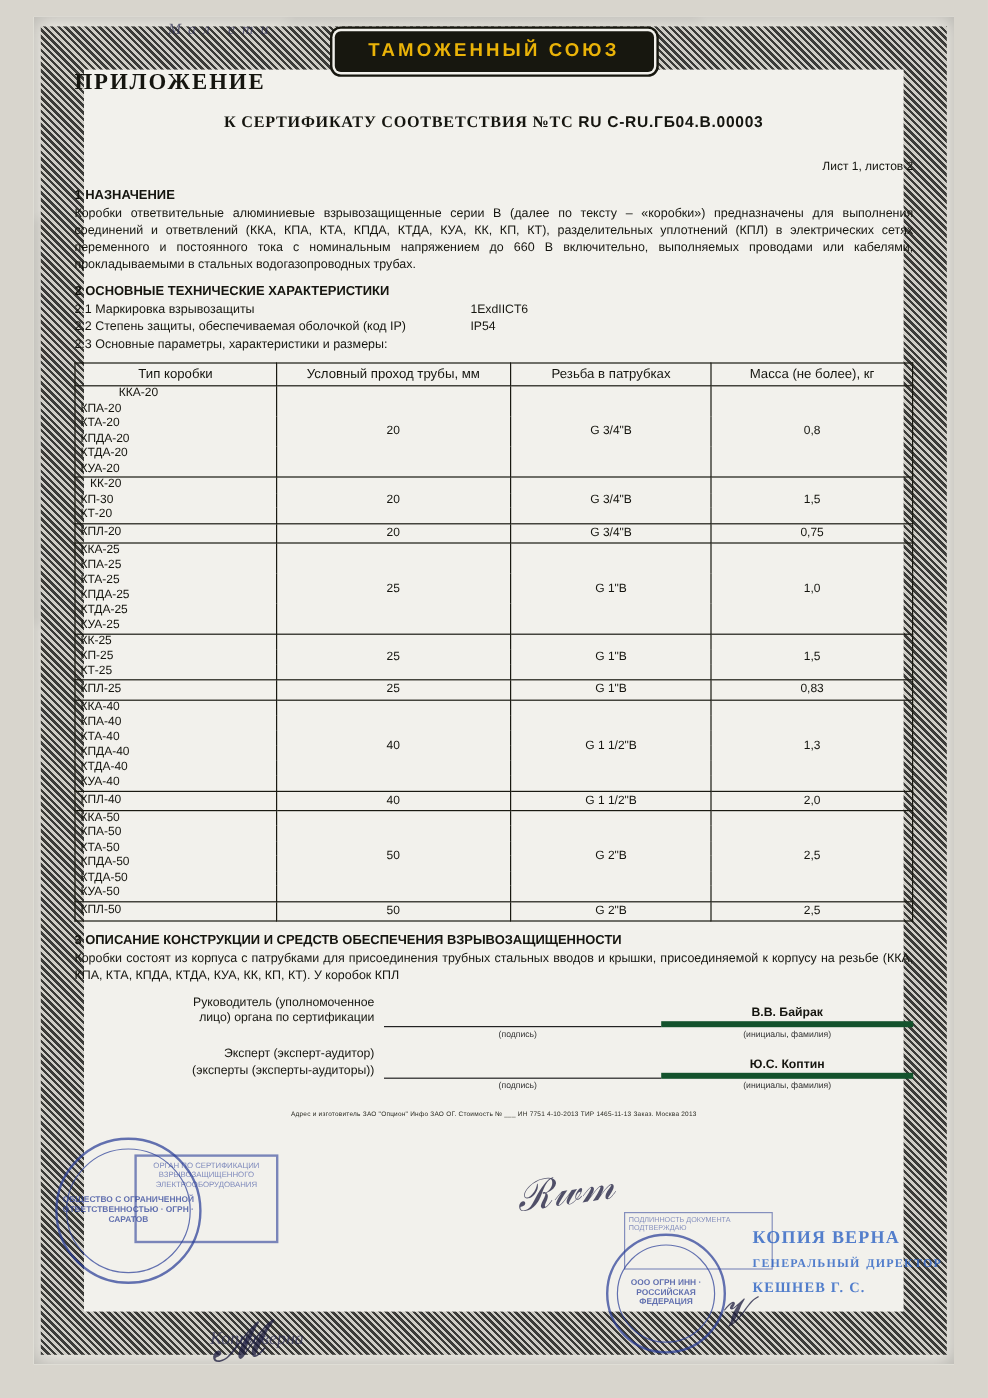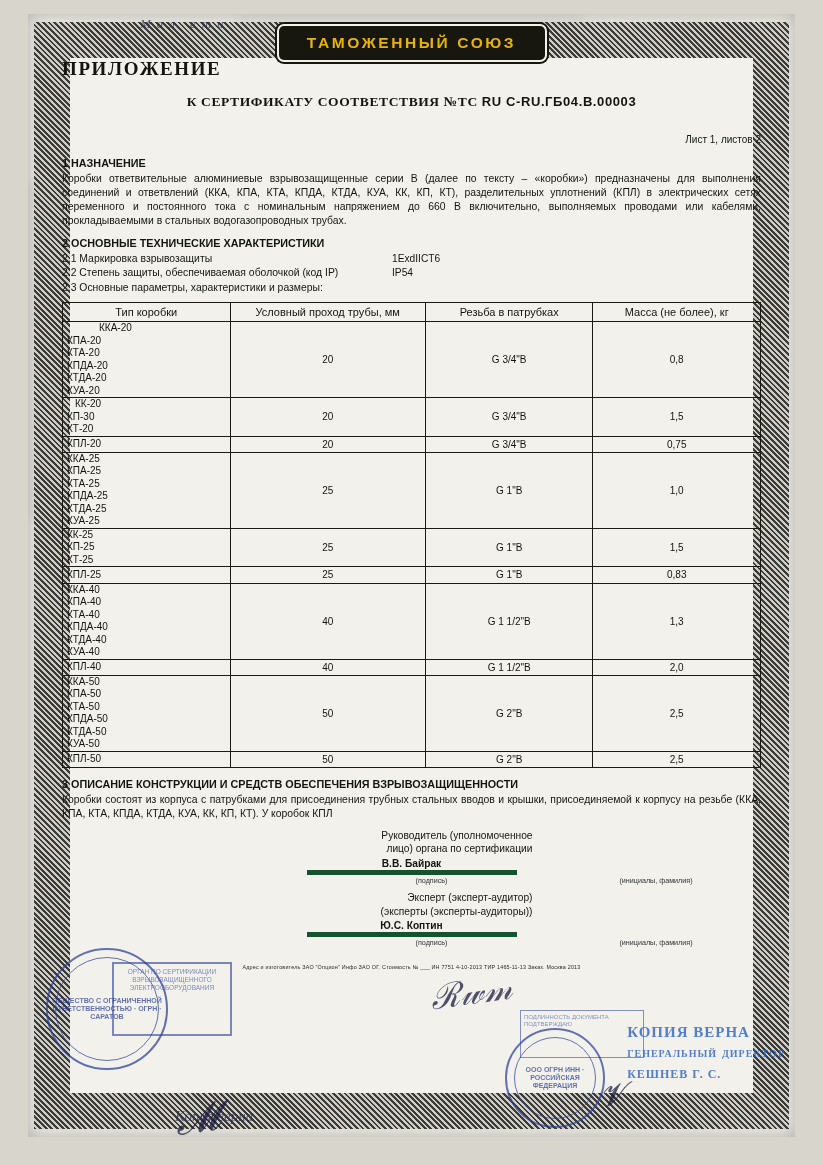--- a/index.html
+++ b/index.html
@@ -90,21 +90,21 @@
   }
   table td,table th{
     border:1px solid #1a1a12;padding:1px 4px;
     font-weight:normal;text-align:center;vertical-align:middle;
   }
   table th{font-size:11px;padding:2px 4px;}
   td.type{text-align:left;padding-left:22px;font-size:10px;line-height:1.25;}
   td.tight{padding:0 4px;}
   .sec2{font-weight:bold;font-size:10.8px;margin-top:9px;}
   .sign{margin-top:8px;font-size:10.2px;position:relative;}
-  .signrow{display:flex;align-items:center;margin-top:6px;flex-direction:column;}
+  .signrow{display:flex;align-items:flex-end;margin-top:6px;}
   .signrow .role{width:250px;text-align:right;padding-right:8px;}
   .signrow .line{flex:1;position:relative;border-bottom:1px solid #222;height:13px;}
   .signrow .name{width:210px;text-align:center;font-weight:bold;border-bottom:5px solid #14532d;height:13px;}
   .cap{font-size:7.2px;text-align:center;color:#333;}
   .caprow{display:flex;margin-top:1px;}
   .caprow .role{width:250px;}
   .caprow .c1{flex:1;text-align:center;}
   .caprow .c2{width:210px;text-align:center;}
   .footnote{
     margin-top:16px;font-size:5.4px;text-align:center;color:#2a2a22;letter-spacing:.2px;

